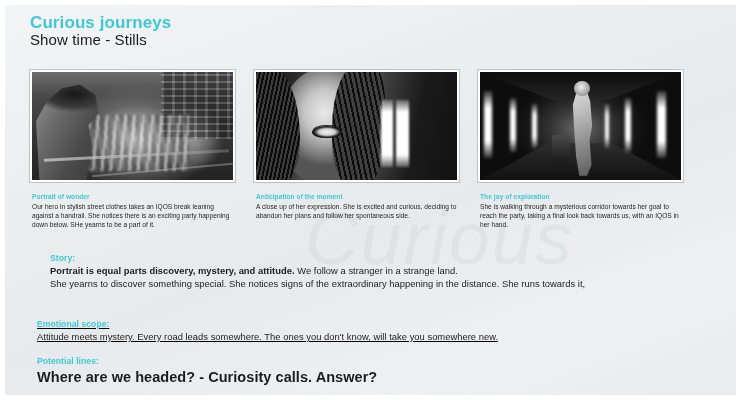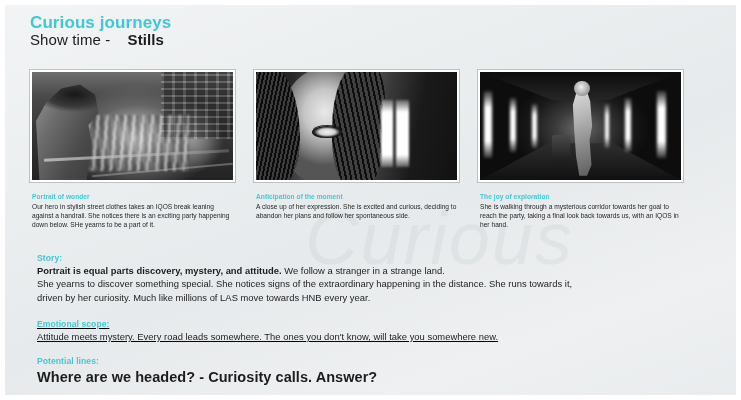--- a/index.html
+++ b/index.html
@@ -62,21 +62,21 @@
     color: #3FC9D4;
     letter-spacing: 0.1px;
     line-height: 14px;
   }
   .title {
     font-size: 15px;
     color: #1c1c1c;
     line-height: 20px;
     letter-spacing: 0.1px;
   }
-  .title b { font-weight: bold; margin-left: 13px; }
+  .title b { font-weight: normal; }
 
   
   .frames {
     position: absolute;
     left: 30px;
     top: 70px;
     width: 653px;
     height: 112px;
     display: flex;
     gap: 19px;
@@ -279,21 +279,21 @@
     letter-spacing: 0.05px;
   }
   .block-body {
     font-size: 9.4px;
     color: #1c1c1c;
     line-height: 13.4px;
     letter-spacing: 0.02px;
   }
   .block-body b { font-weight: bold; }
 
-  #story-block { top: 252px; width: 680px; }
+  #story-block { top: 252px; width: 680px; margin-left: 13px; }
   #emotional-block { top: 318px; width: 680px; text-decoration: underline; }
   #lines-block { top: 355px; width: 680px; }
 
   .lines-head {
     font-size: 14.5px;
     font-weight: bold;
     color: #1c1c1c;
     line-height: 20px;
     letter-spacing: 0.05px;
   }
@@ -364,21 +364,20 @@
     <div class="caption">
       <div class="cap-title">The joy of exploration</div>
       <div class="cap-body">She is walking through a mysterious corridor towards her goal to reach the party, taking a final look back towards us, with an IQOS in her hand.</div>
     </div>
   </div>
 
   <div class="block" id="story-block">
     <div class="block-label">Story:</div>
     <div class="block-body"><b>Portrait is equal parts discovery, mystery, and attitude.</b><span>  We follow a stranger in a strange land.</span></div>
     <div class="block-body">She yearns to discover something special. She notices signs of the extraordinary happening in the distance. She runs towards it,</div>
-    <div class="block-body">driven by her curiosity. Much like millions of LAS move towards HNB every year.</div>
   </div>
 
   <div class="block" id="emotional-block">
     <div class="block-label">Emotional scope:</div>
     <div class="block-body">Attitude meets mystery. Every road leads somewhere. The ones you don't know, will take you somewhere new.</div>
   </div>
 
   <div class="block" id="lines-block">
     <div class="block-label">Potential lines:</div>
     <div class="lines-head">Where are we headed? - Curiosity calls. Answer?</div>

